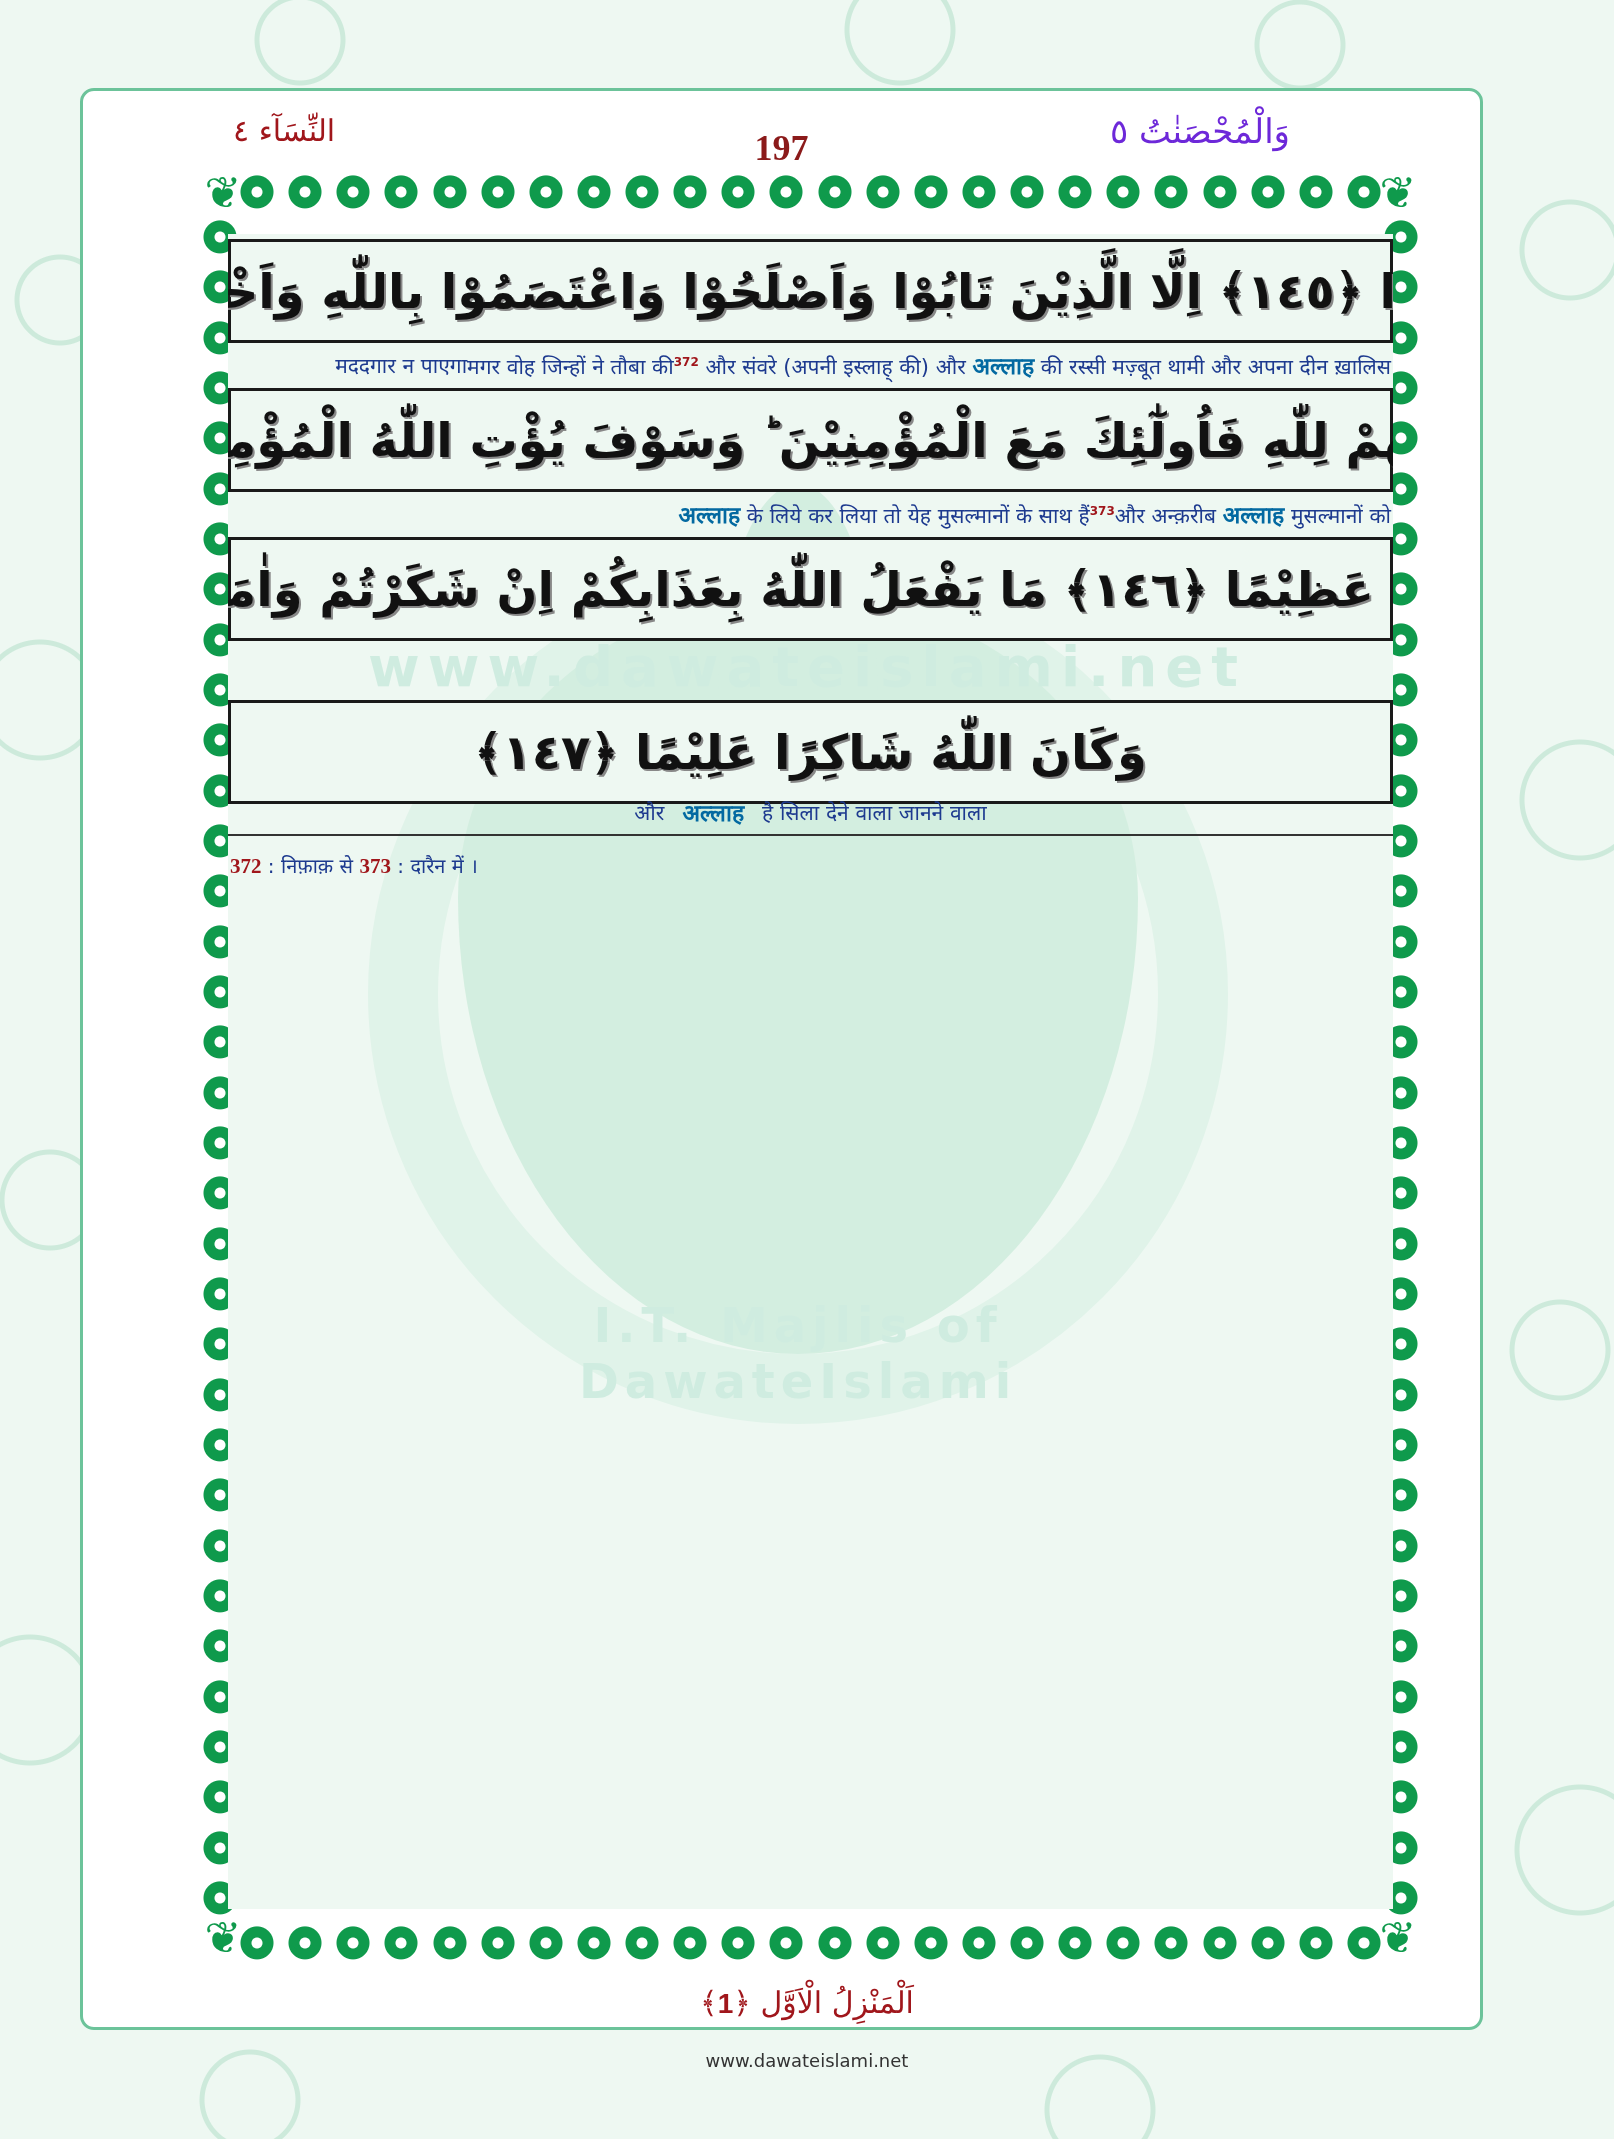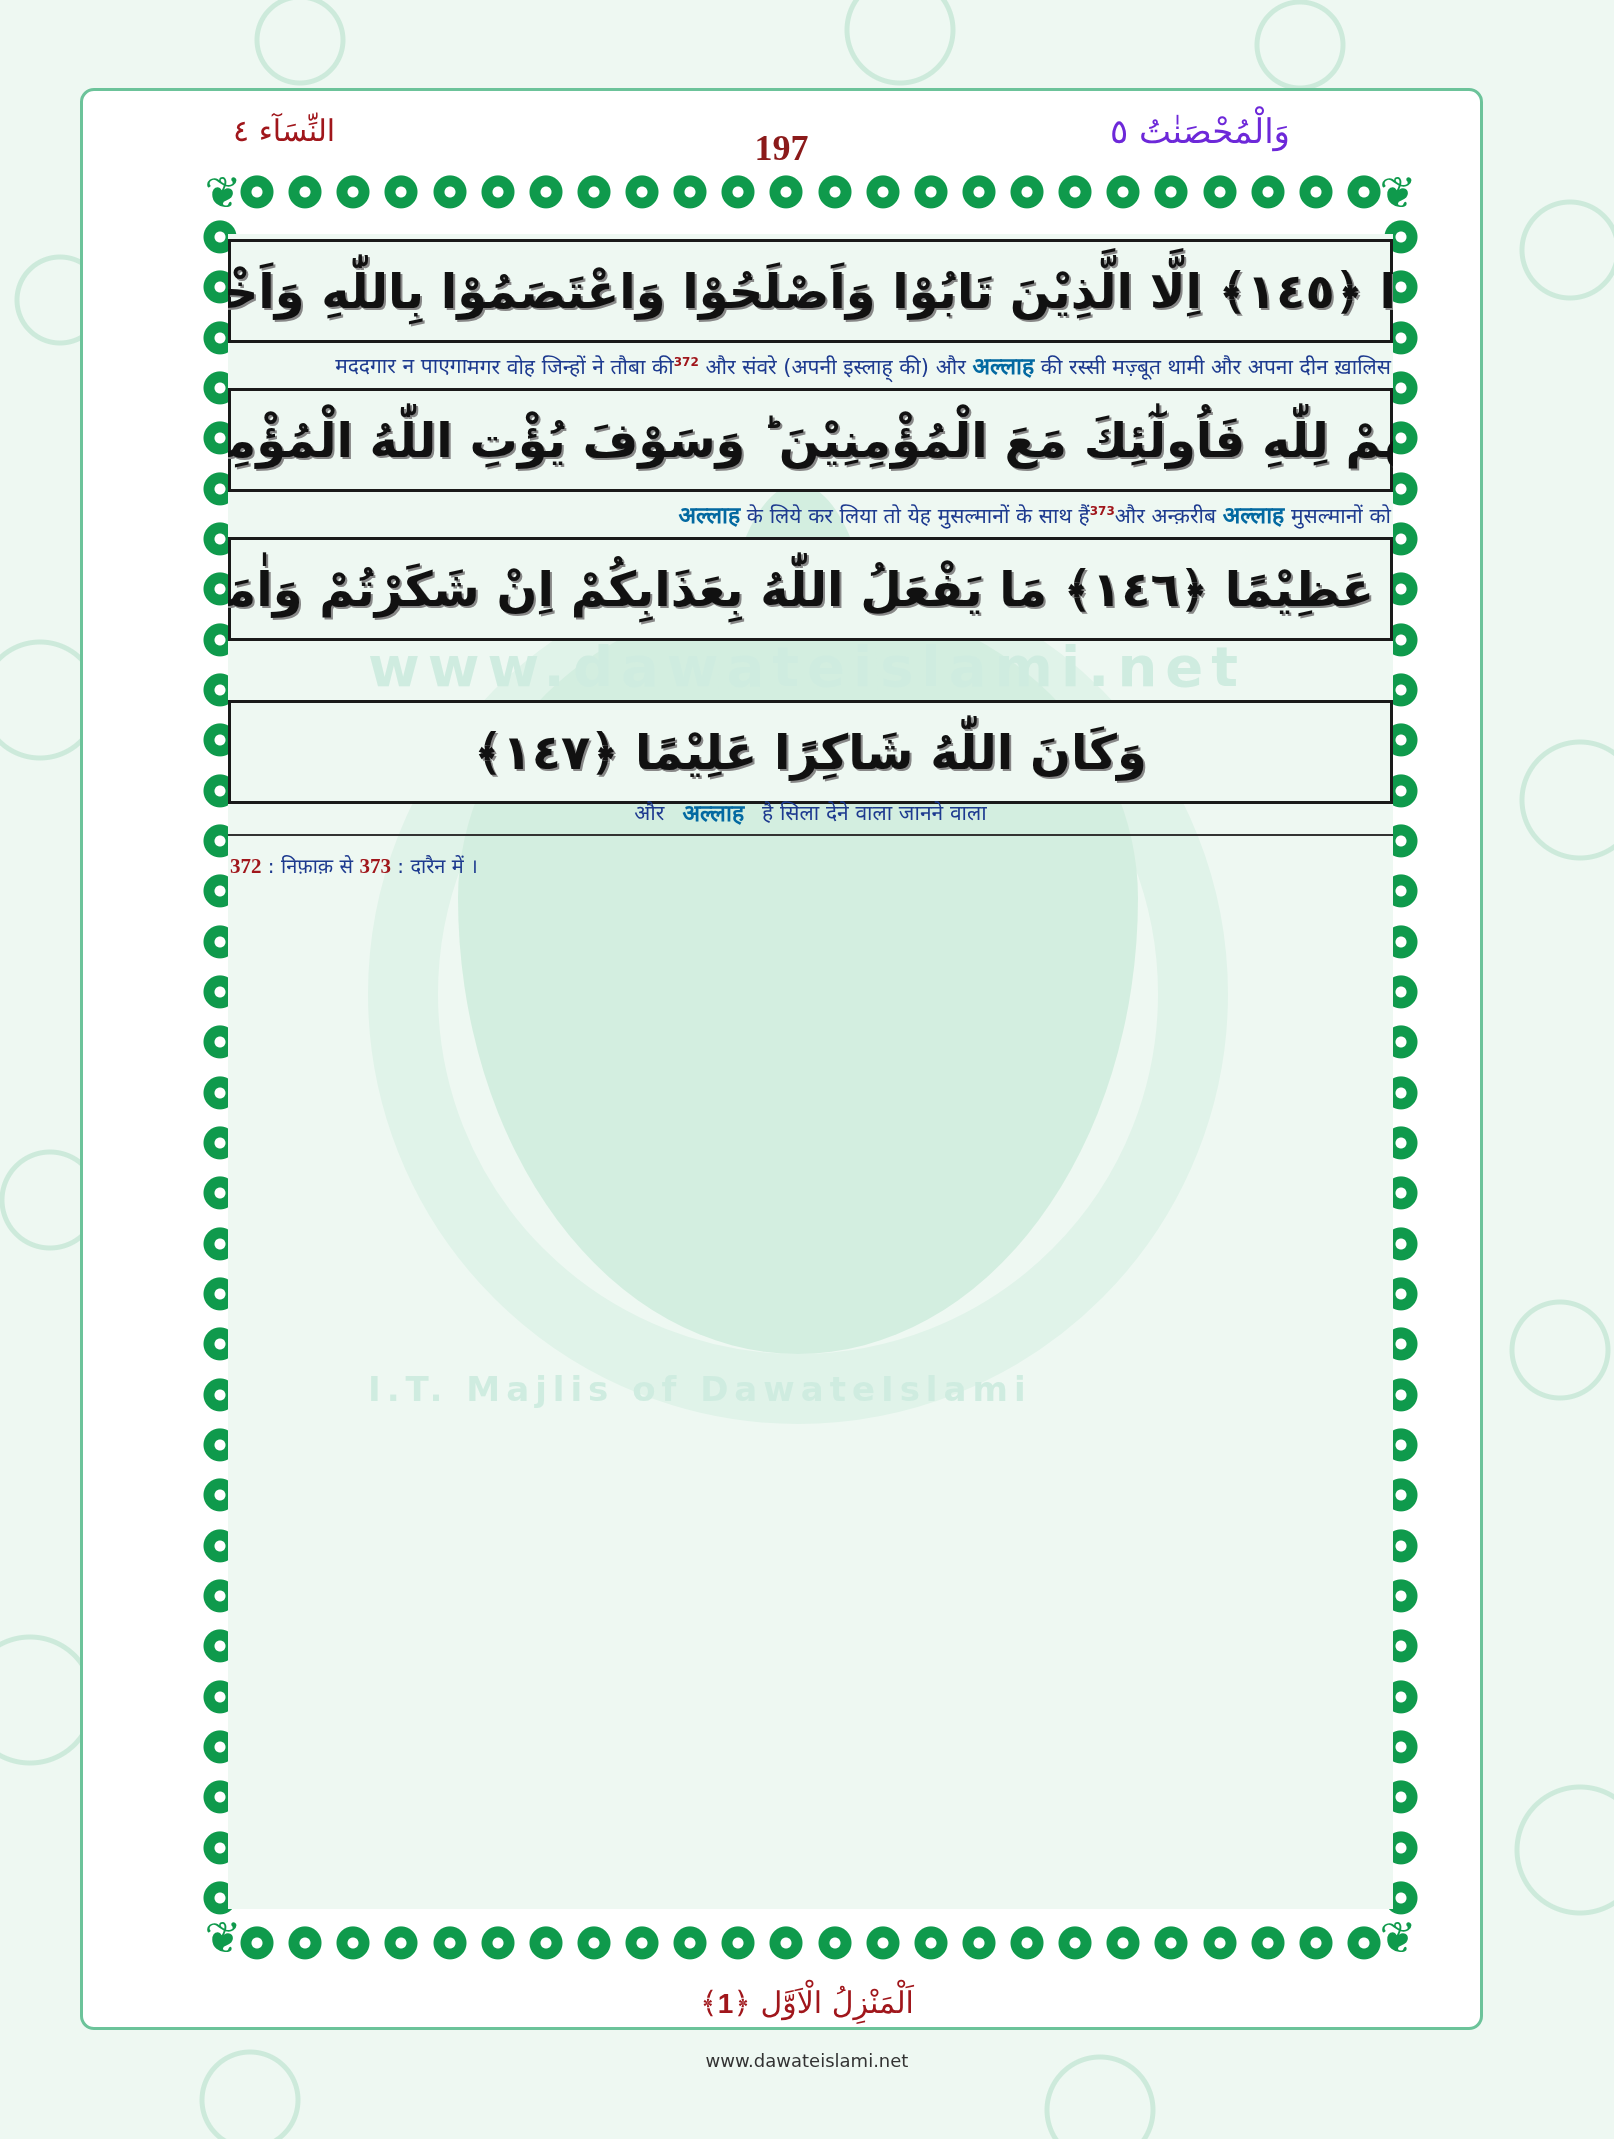--- a/index.html
+++ b/index.html
@@ -94,22 +94,22 @@
   }
   .wm-drop::before {
     content:""; position:absolute; left:260px; top:-110px; width:160px; height:220px;
     background:#d3eee0; border-radius:50% 50% 0 0 / 100% 100% 0 0;
   }
   .wm-ring {
     position:absolute; left:0; top:40px; width:860px; height:860px; border-radius:50%;
     border:70px solid #e0f3e9; box-sizing:border-box;
   }
   .wm-text {
-    position:absolute; left:0; right:0; bottom:115px; text-align:left;
-    font-family:"DejaVu Sans", sans-serif; font-weight:bold; font-size:34px; color:#cfece0; letter-spacing:6px;
+    position:absolute; left:0; right:0; bottom:115px; text-align:center;
+    font-family:"DejaVu Sans", sans-serif; font-weight:bold; font-size:48px; color:#cfece0; letter-spacing:6px;
   }
   .wm-url {
     position:absolute; left:0; right:0; top:110px; text-align:center;
     font-family:"DejaVu Sans", sans-serif; font-weight:bold; font-size:56px; color:#cfece0; letter-spacing:8px;
   }
 
   .ayah-box {
     position:absolute; left:0; right:0; height:104px;
     border:3px solid #1a1a1a; box-sizing:border-box; background:#eef8f2;
     display:flex; align-items:center; justify-content:center;

